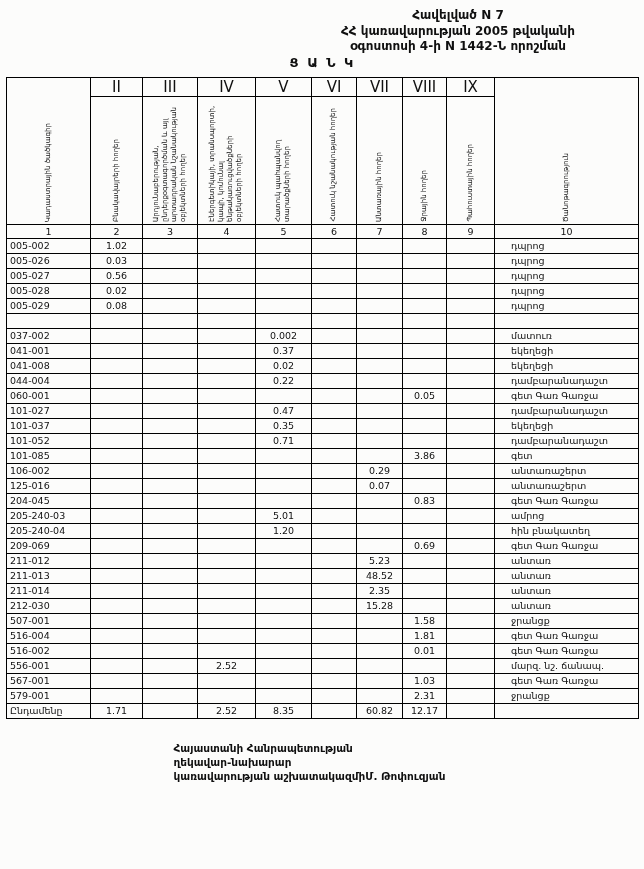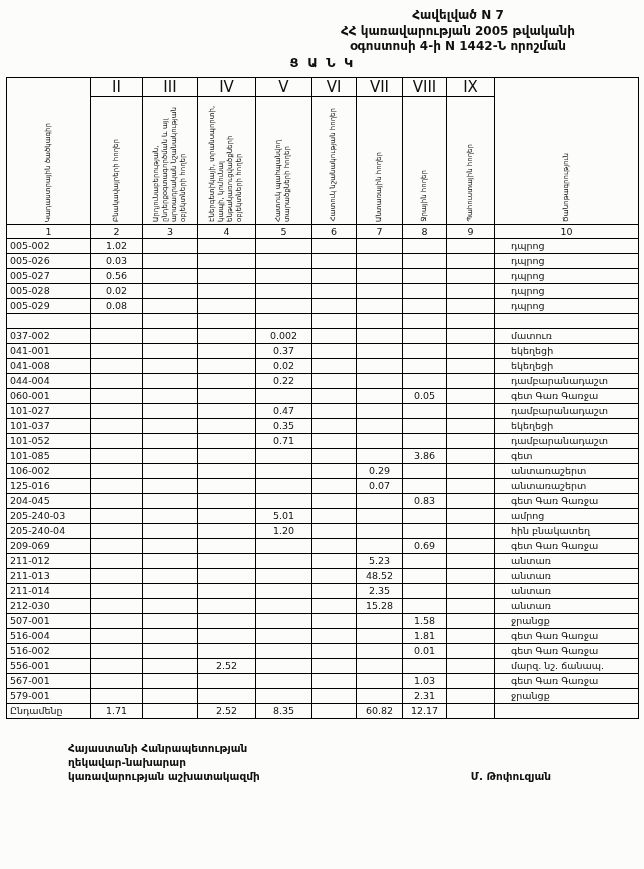--- a/index.html
+++ b/index.html
@@ -50,21 +50,21 @@
     text-align: left;
   }
   tr.colnums th { height: 14px; font-size: 9.5px; padding: 0; text-align: center; }
   tbody td { height: 15px; font-size: 9.5px; line-height: 1; }
   td.code { text-align: left; padding-left: 3px; white-space: nowrap; }
   td.val  { text-align: center; }
   td.note { text-align: left; padding-left: 16px; white-space: nowrap; }
 
   .footer {
     display: flex;
-    justify-content: space-between;
+    justify-content: center;
     align-items: flex-end;
     margin-top: 22px;
     padding: 0 88px 0 62px;
     font-size: 10.5px;
     font-weight: bold;
     line-height: 1.35;
   }
 </style>
 </head>
 <body>

